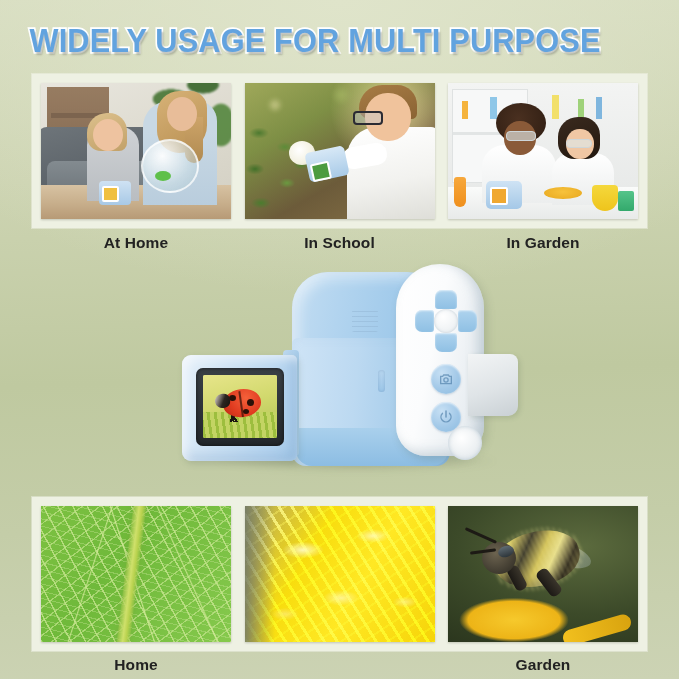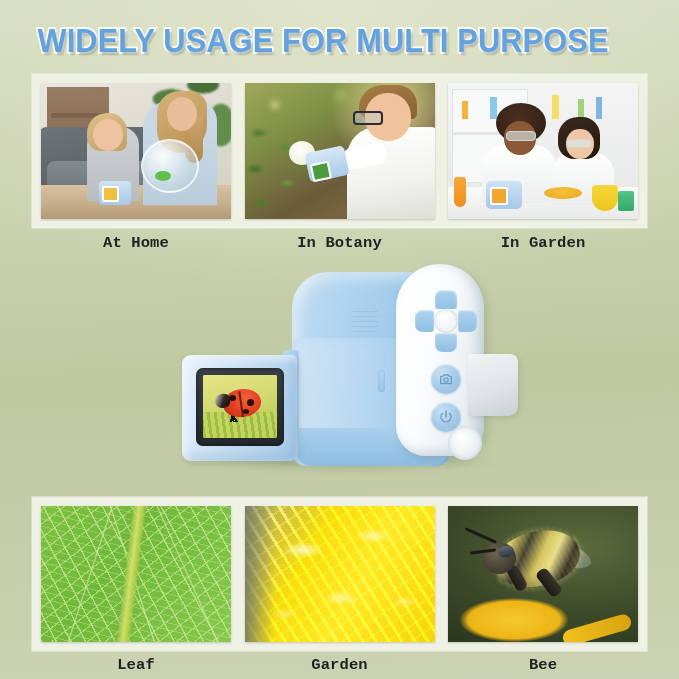--- a/index.html
+++ b/index.html
@@ -21,21 +21,21 @@
     background:
       radial-gradient(ellipse 120% 70% at 50% 0%, #dfe4ca 0%, rgba(223,228,202,0) 62%),
       linear-gradient(178deg, #d7ddc0 0%, #cdd4b2 26%, #bfc9a0 55%, #c4cda8 76%, #ccd3b4 100%);
     overflow: hidden;
   }
 
   
   .title-wrap {
     position: absolute;
     top: 20px;
-    left: 16px;
+    left: 8px;
     width: 561px;
     text-align: center;
     height: 44px;
   }
   .title {
     display: inline-block;
     font-family: "Liberation Sans", sans-serif;
     font-weight: bold;
     font-size: 33px;
     letter-spacing: 0.2px;
@@ -86,21 +86,20 @@
   .captions {
     position: absolute;
     left: 32px;
     width: 615px;
     height: 26px;
     display: flex;
     justify-content: space-between;
     align-items: center;
     padding: 0 9px;
     box-sizing: border-box;
-    font-family: Liberation Mono, monospace;
   }
   .captions.top    { top: 230px; }
   .captions.bottom { top: 652px; }
   .caption {
     width: 190px;
     text-align: center;
     font-size: 15.5px;
     font-weight: bold;
     color: #222222;
     letter-spacing: 0.1px;
@@ -459,21 +458,21 @@
           <div class="sch-tube"></div>
           <div class="sch-device"></div>
         </div>
       </div>
 
     </div>
   </div>
 
   <div class="captions top">
     <div class="caption">At Home</div>
-    <div class="caption">In Botany</div>
+    <div class="caption">In School</div>
     <div class="caption">In Garden</div>
   </div>
 
   <div class="product">
     <div class="prod-shadow"></div>
 
     <div class="body-main"></div>
     <div class="body-front"></div>
     <div class="body-base"></div>
     <div class="vent"></div>
@@ -557,18 +556,17 @@
           <div class="bee-eye"></div>
           <div class="bee-ant1"></div>
           <div class="bee-ant2"></div>
         </div>
       </div>
 
     </div>
   </div>
 
   <div class="captions bottom">
-    <div class="caption">Leaf</div>
+    <div class="caption">Home</div>
     <div class="caption">Garden</div>
-    <div class="caption">Bee</div>
   </div>
 
 </div>
 
 </body></html>

